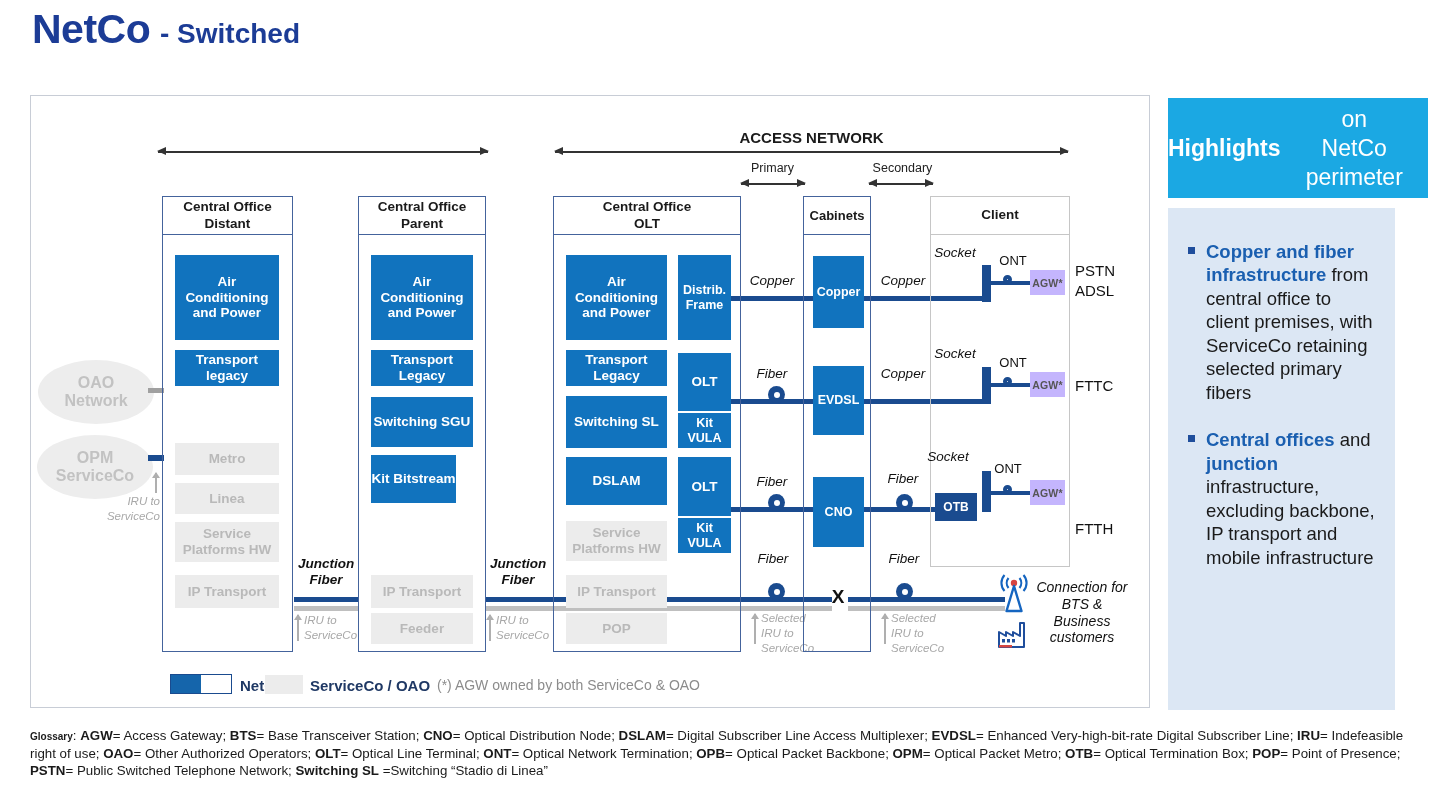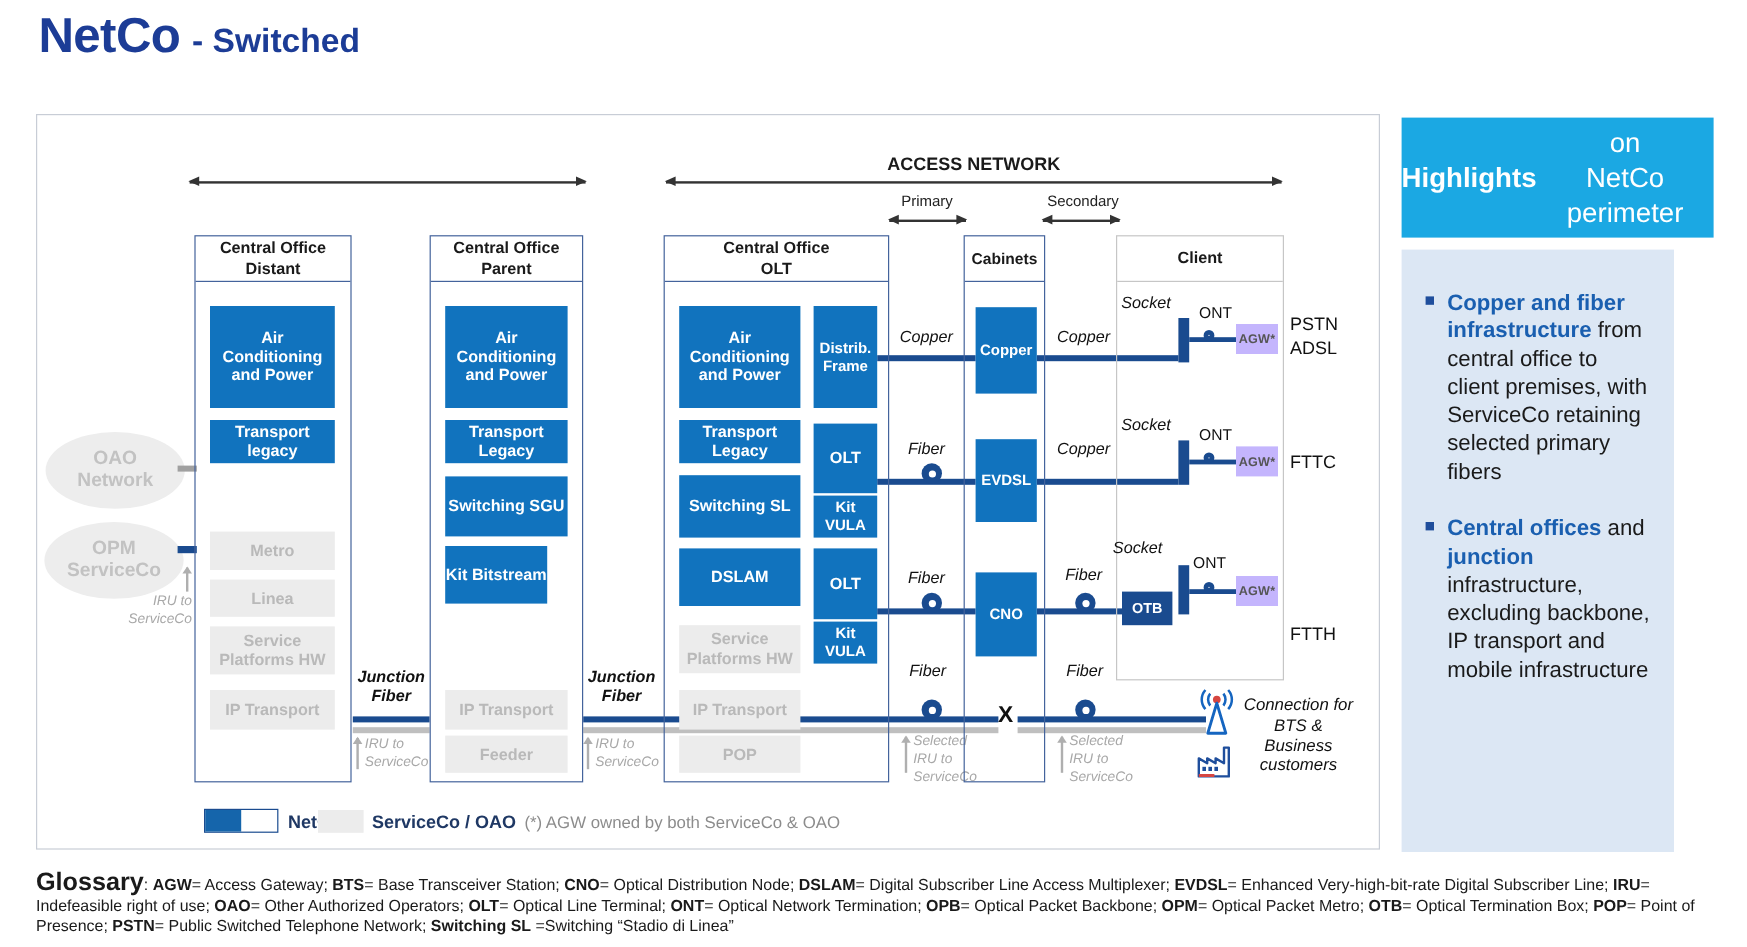--- a/index.html
+++ b/index.html
@@ -48,21 +48,21 @@
   .hl-header{background:#1BA8E3;color:#fff;display:flex;align-items:center;justify-content:center;
        text-align:center;font-size:23px;line-height:29px;white-space:pre-line;}
   .hl-body{background:#DCE7F4;padding:32px 20px 0 20px;}
   .bullet{display:flex;margin-bottom:24px;}
   .bullet .sq{flex:0 0 18px;margin-top:7px;}
   .bullet .sq::before{content:"";display:block;width:7px;height:7px;background:#1F4E9C;}
   .bullet-text{font-size:18.5px;line-height:1.27;color:#1a1a1a;}
   .bullet-text .seg-b{color:#1A5FB0;}
   .seg-b{font-weight:bold;}
   .gloss{font-size:13.3px;line-height:16.8px;color:#1a1a1a;}
-  .glossLabel{font-size:21px;font-weight:bold;}
+  .glossLabel{font-size:10px;font-weight:bold;}
   .legendTxt{font-size:15px;font-weight:600;color:#1F3864;}
   .footnote{font-size:14px;color:#8C8C8C;}
 </style>
 </head>
 <body>
 
 <div class="page">
 
   <div class="a titleMain" style="left:32px;top:6px;">NetCo</div>
   <div class="a titleSub" style="left:160px;top:18px;">- Switched</div>

